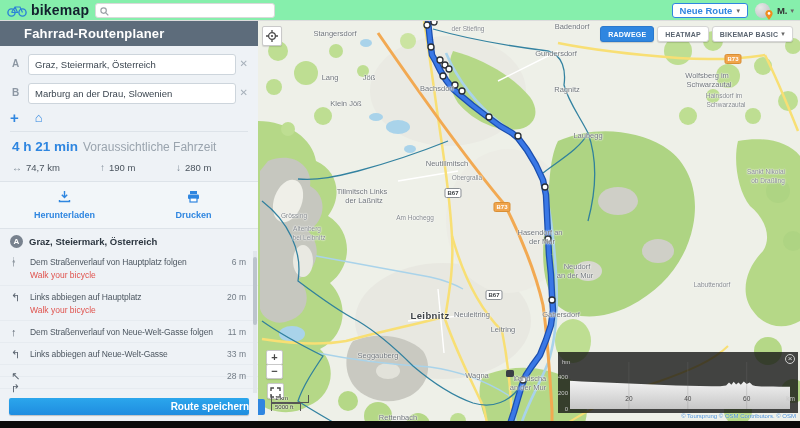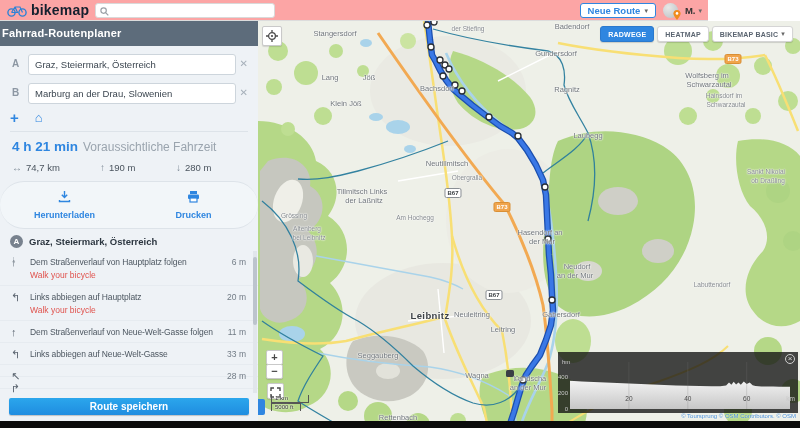--- a/index.html
+++ b/index.html
@@ -1,21 +1,21 @@
 <!DOCTYPE html>
 <html><head>
 <meta charset="utf-8">
 <style>
   * { margin:0; padding:0; box-sizing:border-box; }
   html,body { width:800px; height:428px; overflow:hidden;
     font-family:"Liberation Sans","DejaVu Sans",sans-serif; background:#fff; }
   #stage { position:relative; width:800px; height:428px; overflow:hidden; }
 
   
-  #topbar { position:absolute; left:0; top:0; width:708px; height:21px; background:#fca5a5;
+  #topbar { position:absolute; left:0; top:0; width:800px; height:21px; background:#86efac;
     border-bottom:1px solid #dcdcdc; z-index:30; }
   #logo { position:absolute; left:7px; top:2px; display:flex; align-items:center; gap:4px; }
   #logo .logotext { font-size:14px; font-weight:bold; color:#13202e; letter-spacing:.2px; }
   #searchbox { position:absolute; left:95px; top:3px; width:180px; height:15px; background:#fff;
     border:1px solid #d9d9d9; border-radius:3px; }
   #searchbox svg { position:absolute; left:4px; top:3px; }
   #searchbox input { position:absolute; left:16px; top:0; width:160px; height:13px; border:none;
     outline:none; font-size:9px; color:#333; background:transparent; font-family:inherit; }
   #searchbox input::placeholder { color:#9aa0a6; }
   #topright { position:absolute; right:6px; top:0; height:21px; display:flex; align-items:center; gap:7px; }
@@ -23,62 +23,62 @@
     font-weight:bold; padding:1px 7px; background:#fff; display:flex; gap:4px; align-items:center; cursor:pointer;}
   #avatar { position:relative; width:15px; height:15px; border-radius:50%;
     background:radial-gradient(circle at 35% 30%, #e8e8e6, #b9bfc4); }
   #avatar svg { position:absolute; right:-3px; bottom:-2px; }
   #user-label { font-size:9.5px; color:#333; font-weight:bold; display:flex; gap:3px; align-items:center;}
   .chev { font-size:7px; color:#666; }
 
   
   #sidebar { position:absolute; left:0; top:21px; width:258px; height:400px; background:#eef2f6;
     z-index:20; display:flex; flex-direction:column; }
-  #side-header { height:25px; background:#5d6c7b; color:#fff; font-size:11px; font-weight:bold;
-    line-height:25px; padding-left:2px; flex:none; letter-spacing:.2px;}
+  #side-header { height:25px; background:#5d6c7b; color:#fff; font-size:13px; font-weight:bold;
+    line-height:25px; padding-left:24px; flex:none; letter-spacing:.2px;}
   .wprow { position:relative; height:21px; margin:8px 10px 0 10px; flex:none; }
   .wplabel { position:absolute; left:2px; top:4px; font-size:10px; font-weight:bold; color:#8c97a3; }
   .wprow input { position:absolute; left:18px; top:0; width:208px; height:21px; border:1px solid #cdd5dc;
     border-radius:3px; font-size:9.5px; color:#3c4650; padding:0 6px; background:#fff; font-family:inherit; outline:none;}
   .wpclear { position:absolute; right:0px; top:4px; font-size:10px; color:#a6b0ba; cursor:pointer; }
   #addrow { height:24px; margin:4px 10px 0 10px; display:flex; align-items:center; gap:16px; flex:none;
     border-bottom:1px solid #dde3e9; padding-bottom:4px;}
   #plus-btn { color:#2f86e0; font-size:15px; font-weight:bold; line-height:14px; cursor:pointer; }
   #home-btn { color:#2f86e0; font-size:13px; line-height:13px; cursor:pointer; }
 
   #summary { padding:7px 12px 6px 12px; flex:none; }
   #dur-line { display:flex; align-items:baseline; gap:5px; }
   #duration { color:#2f86e0; font-size:13.5px; font-weight:bold; }
   #dur-caption { color:#9aa4ae; font-size:12px; }
   #stat-line { display:flex; margin-top:8px; }
   .stat { font-size:9.5px; color:#4a545e; display:flex; gap:4px; align-items:center;}
   .stat .sic { color:#7c8894; font-size:10px; }
   .stat1{ width:88px;} .stat2{ width:76px;}
 
   #actions { border-top:1px solid #dde3e9; border-bottom:1px solid #dde3e9; display:flex; flex:none;
-    padding:7px 0 8px 0; margin-top:2px; background:#f2f6f9;border-radius:24px;}
+    padding:7px 0 8px 0; margin-top:2px; background:#f2f6f9;}
   .action { flex:1; text-align:center; cursor:pointer; }
   .action .alabel { color:#2f86e0; font-size:9px; font-weight:bold; margin-top:3px; }
 
   #start-header { padding:6px 10px 3px 10px; display:flex; align-items:center; gap:6px; flex:none;}
   #start-badge { width:13px; height:13px; border-radius:50%; background:#78828e; color:#fff; font-size:8px;
     font-weight:bold; text-align:center; line-height:13px; flex:none;}
   #start-label { font-size:9.5px; font-weight:bold; color:#2c3640; }
 
   #directions { position:relative; flex:1; overflow:hidden; }
   #route-arrow { position:absolute; left:11px; top:2px; color:#98a1aa; font-size:11px; z-index:2;}
   .dir-row { position:relative; padding:6px 42px 5px 30px; border-bottom:1px solid #e6ebf0; }
   .dir-icon { position:absolute; left:11px; top:5px; color:#5b6570; font-size:11px; }
   .dir-text { font-size:8.5px; color:#4d5761; white-space:nowrap; letter-spacing:-0.1px;}
   .dir-warn { font-size:8.5px; color:#e0534e; margin-top:3px; }
   .dir-dist { position:absolute; right:12px; top:6px; font-size:8.5px; color:#717b85; }
   #scrolltrack { position:absolute; right:1px; top:0; bottom:0; width:4px; background:#e1e6eb; }
   #scrollthumb { position:absolute; right:1px; top:6px; width:4px; height:68px; background:#bcc4cd; border-radius:2px;}
 
-  #save-btn { flex:none; margin:5px 9px 6px 9px; height:17px; border-radius:2px; text-align:center;
+  #save-btn { flex:none; margin:5px 9px 6px 9px; height:17px; border-radius:2px; text-align:right;
     background:linear-gradient(#2ba6ec,#1f8de0); color:#fff; font-size:10px; font-weight:bold;
     line-height:17px; cursor:pointer; box-shadow:0 1px 1px rgba(0,0,0,.2); }
 
   
   #map { position:absolute; left:258px; top:21px; width:542px; height:400px; overflow:hidden; background:#eef0e8;}
   #map-svg { position:absolute; left:0; top:0; }
   .map-label { position:absolute; transform:translate(-50%,-50%); font-size:7.5px; color:#6e7479;
     white-space:nowrap; text-shadow:0 0 2px #fff,0 0 2px #fff,0 0 1px #fff; z-index:3; pointer-events:none;}
   .map-label.sm { font-size:6.5px; color:#83888c; }
   .map-label.bold { font-size:9.5px; font-weight:bold; color:#3c4145; letter-spacing:.4px; }

